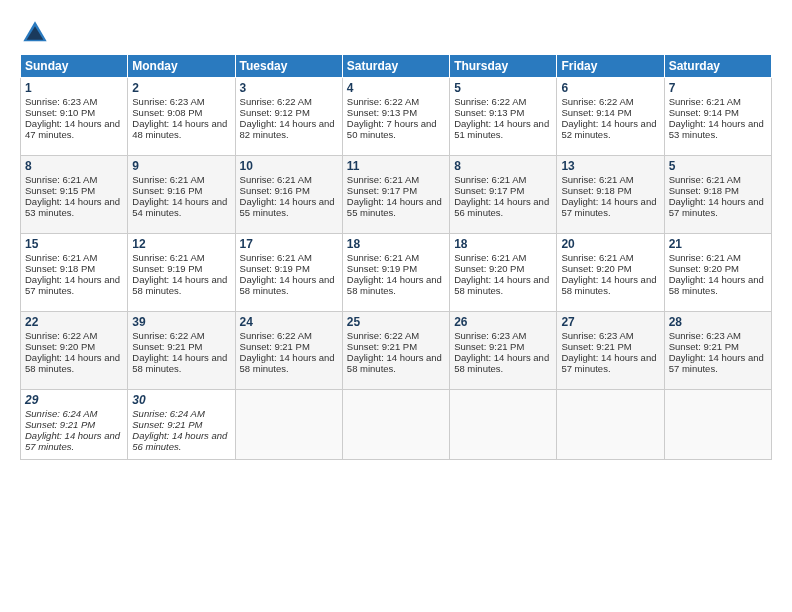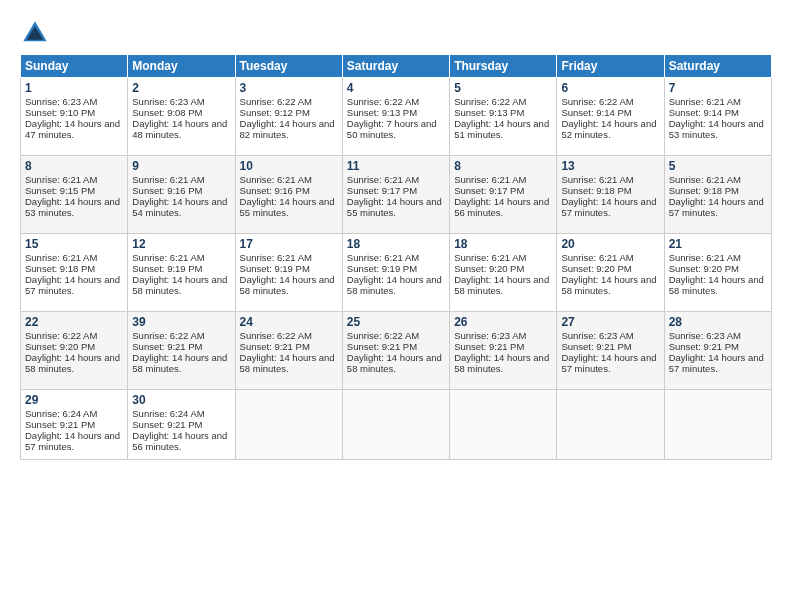--- a/index.html
+++ b/index.html
@@ -83,20 +83,21 @@
       font-weight: bold;
       color: #1a3a5c;
       display: block;
       margin-bottom: 1px;
     }
     .empty-cell {
       background: #f9f9f9 !important;
     }
     .last-row td {
       height: 70px;
+      font-style: italic;
     }
   </style>
 </head>
 <body>
 
 <div class="page">
   <div class="header">
     <div class="logo">
       <svg class="logo-icon" viewBox="0 0 36 36">
         <polygon points="18,4 32,28 4,28" fill="#2a7abf"></polygon>

